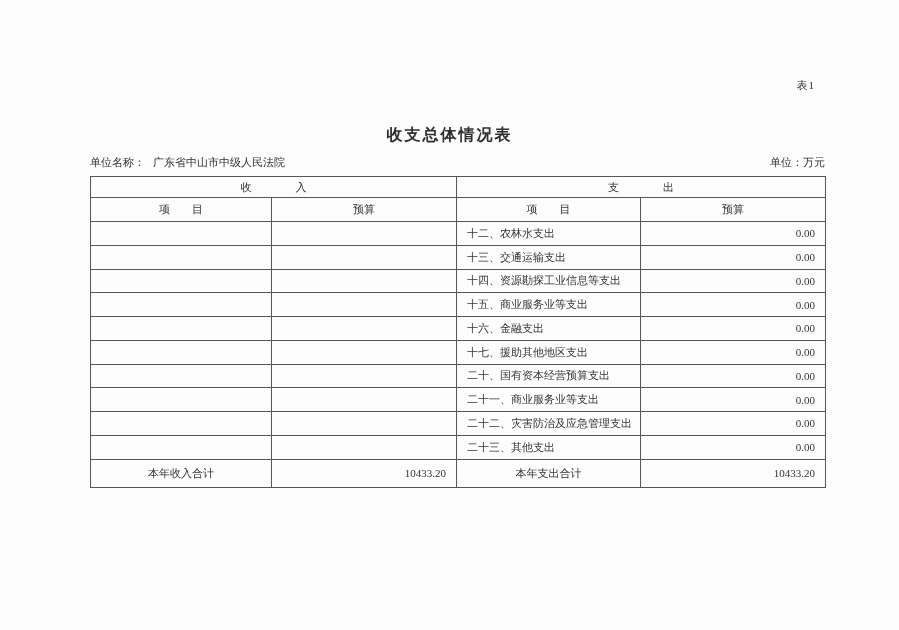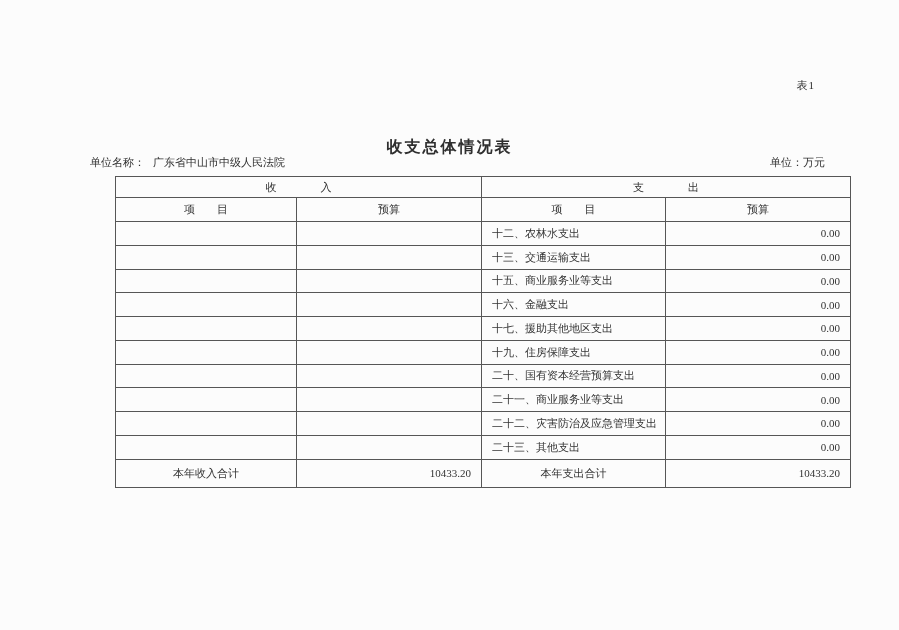--- a/index.html
+++ b/index.html
@@ -11,40 +11,40 @@
     color:#2f2f2f;
     overflow:hidden;
     box-shadow:0 0 2px rgba(0,0,0,.15);
   }
   .corner-label{
     position:absolute;top:78px;right:84px;
     font-size:11px;letter-spacing:1px;
   }
   .doc-title{
     position:absolute;top:125px;left:0;width:100%;
-    text-align:center;font-size:16px;font-weight:bold;letter-spacing:2px;margin-top:12px;
+    text-align:center;font-size:16px;font-weight:bold;letter-spacing:2px;
   }
   .meta-row{
     position:absolute;top:155px;left:90px;width:735px;
     display:flex;justify-content:space-between;align-items:flex-end;
     font-size:11px;
   }
   .meta-left .label{margin-right:8px;text-align:center;}
   .main-table{
     position:absolute;top:176px;left:90px;width:735px;
     border-collapse:collapse;table-layout:fixed;
     font-size:11px;color:#333;
   }
   .main-table td{
     border:1px solid #565656;
     padding:0 10px;
     overflow:hidden;white-space:nowrap;
     height:22.75px;
   }
-  .main-table{border:1.5px solid #444;margin-left:25px;}
+  .main-table{border:1.5px solid #444;}
   tr.section-header-row td{height:20px;text-align:center;}
   tr.col-header-row td{height:23px;text-align:center;}
   td.item-cell{text-align:left;}
   td.value-cell{text-align:right;}
   tr.total-row td{height:27px;}
   td.total-label{text-align:center;}
 </style>
 </head>
 <body>
 
@@ -88,39 +88,39 @@
     </tr>
     <tr>
       <td class="item-cell"></td>
       <td class="value-cell"></td>
       <td class="item-cell">十三、交通运输支出</td>
       <td class="value-cell">0.00</td>
     </tr>
     <tr>
       <td class="item-cell"></td>
       <td class="value-cell"></td>
+      <td class="item-cell">十四、资源勘探工业信息等支出</td>
+      <td class="value-cell">0.00</td>
+    </tr>
+    <tr>
+      <td class="item-cell"></td>
+      <td class="value-cell"></td>
       <td class="item-cell">十五、商业服务业等支出</td>
       <td class="value-cell">0.00</td>
     </tr>
     <tr>
       <td class="item-cell"></td>
       <td class="value-cell"></td>
       <td class="item-cell">十六、金融支出</td>
       <td class="value-cell">0.00</td>
     </tr>
     <tr>
       <td class="item-cell"></td>
       <td class="value-cell"></td>
       <td class="item-cell">十七、援助其他地区支出</td>
-      <td class="value-cell">0.00</td>
-    </tr>
-    <tr>
-      <td class="item-cell"></td>
-      <td class="value-cell"></td>
-      <td class="item-cell">十九、住房保障支出</td>
       <td class="value-cell">0.00</td>
     </tr>
     <tr>
       <td class="item-cell"></td>
       <td class="value-cell"></td>
       <td class="item-cell">二十、国有资本经营预算支出</td>
       <td class="value-cell">0.00</td>
     </tr>
     <tr>
       <td class="item-cell"></td>

